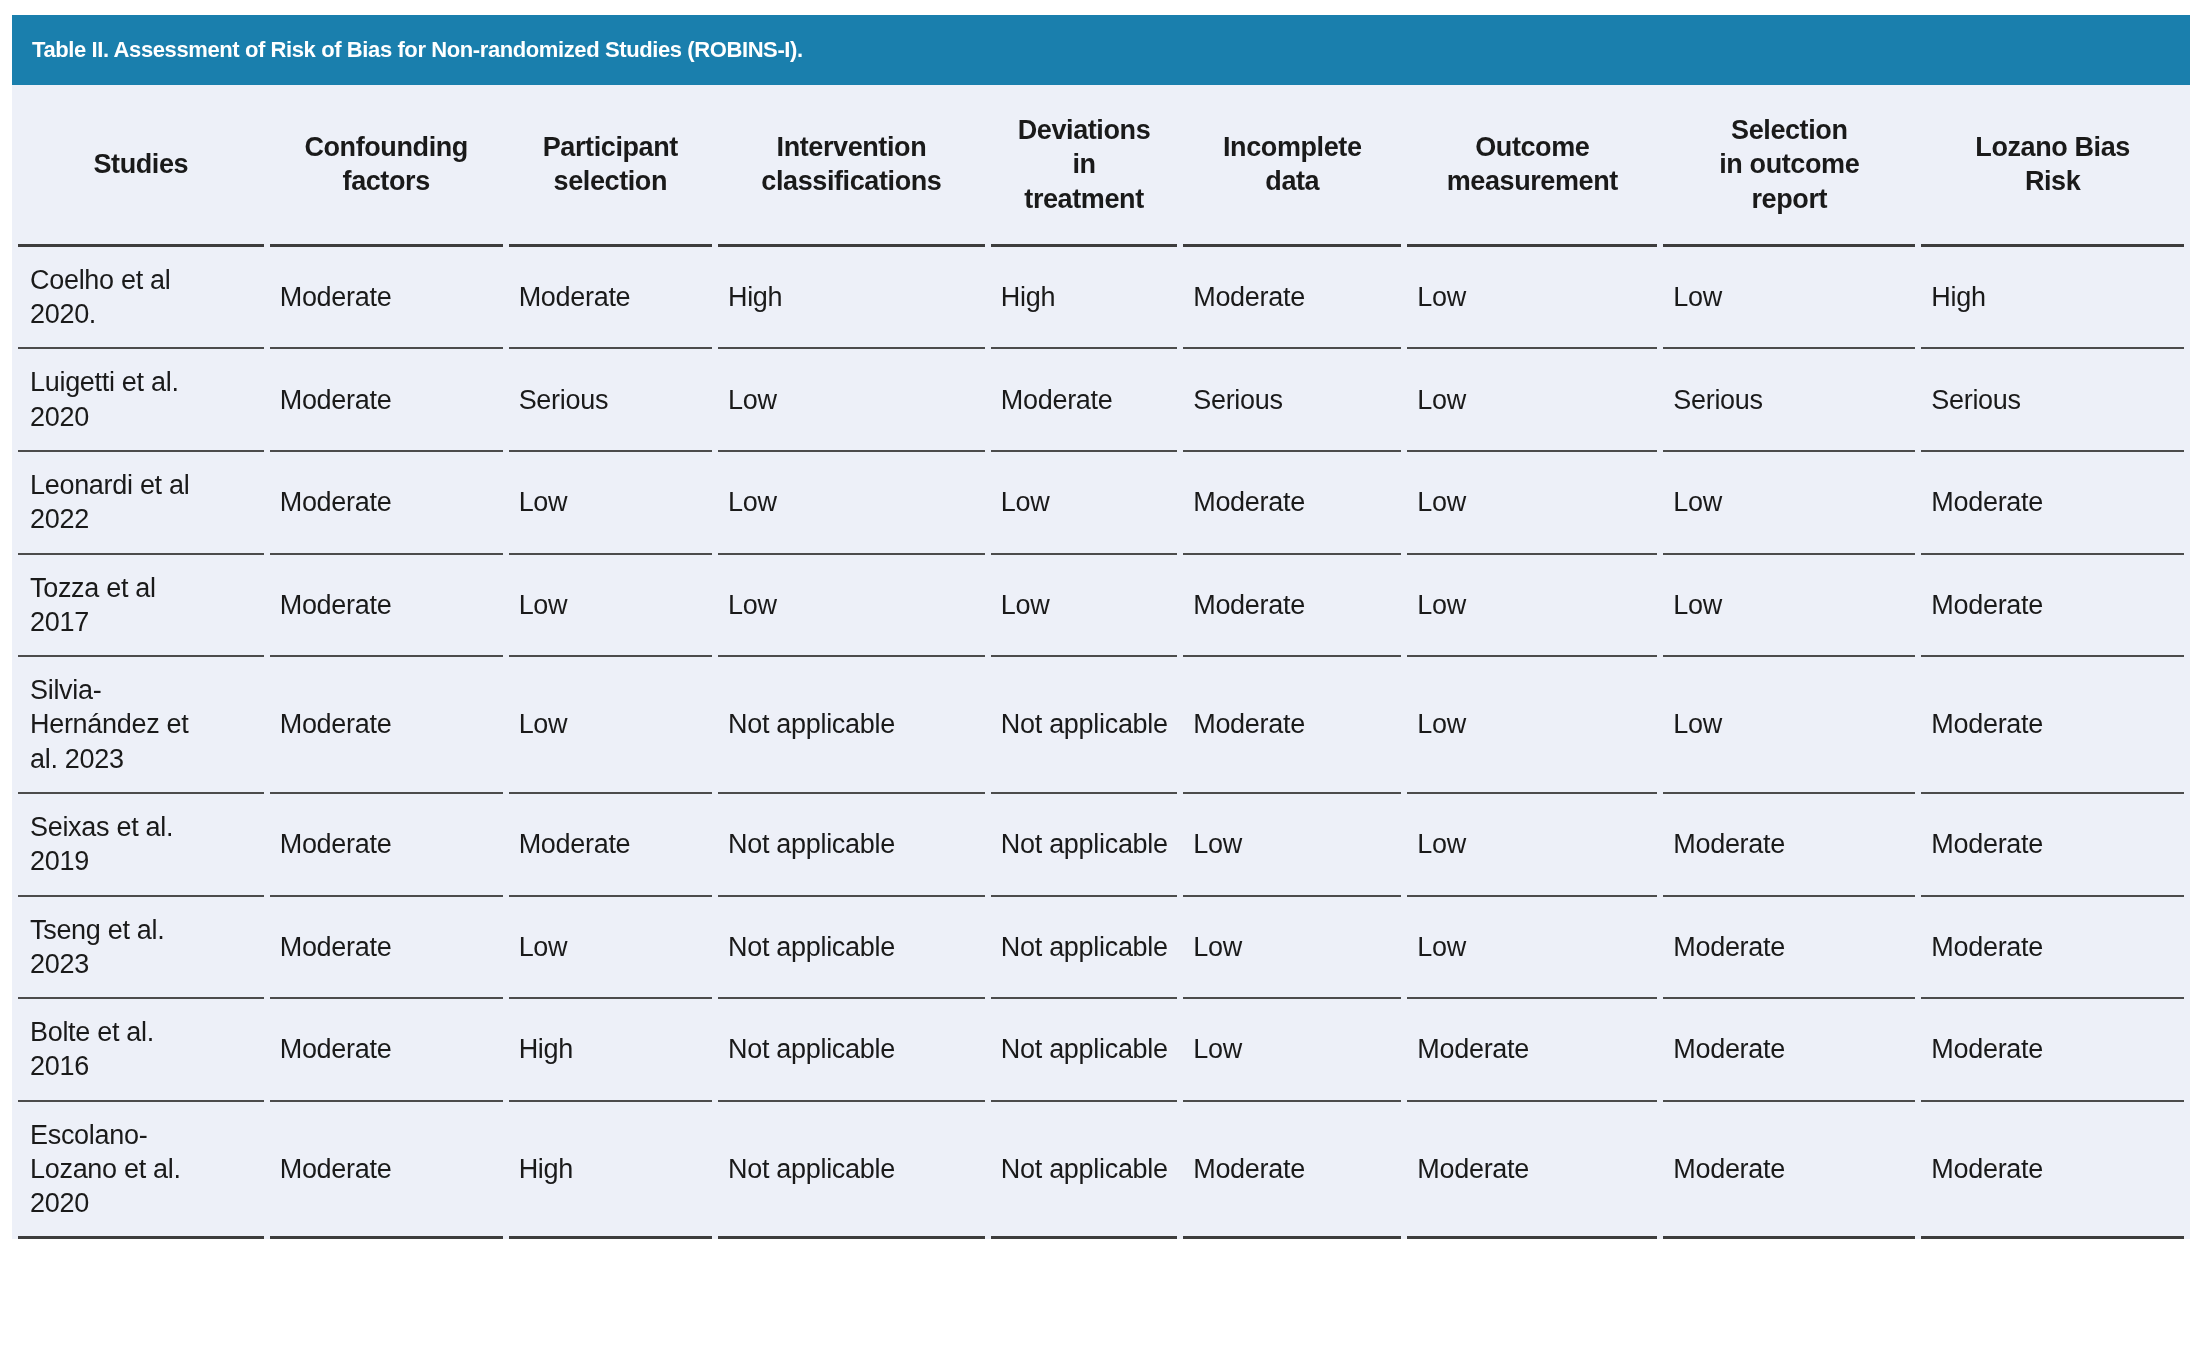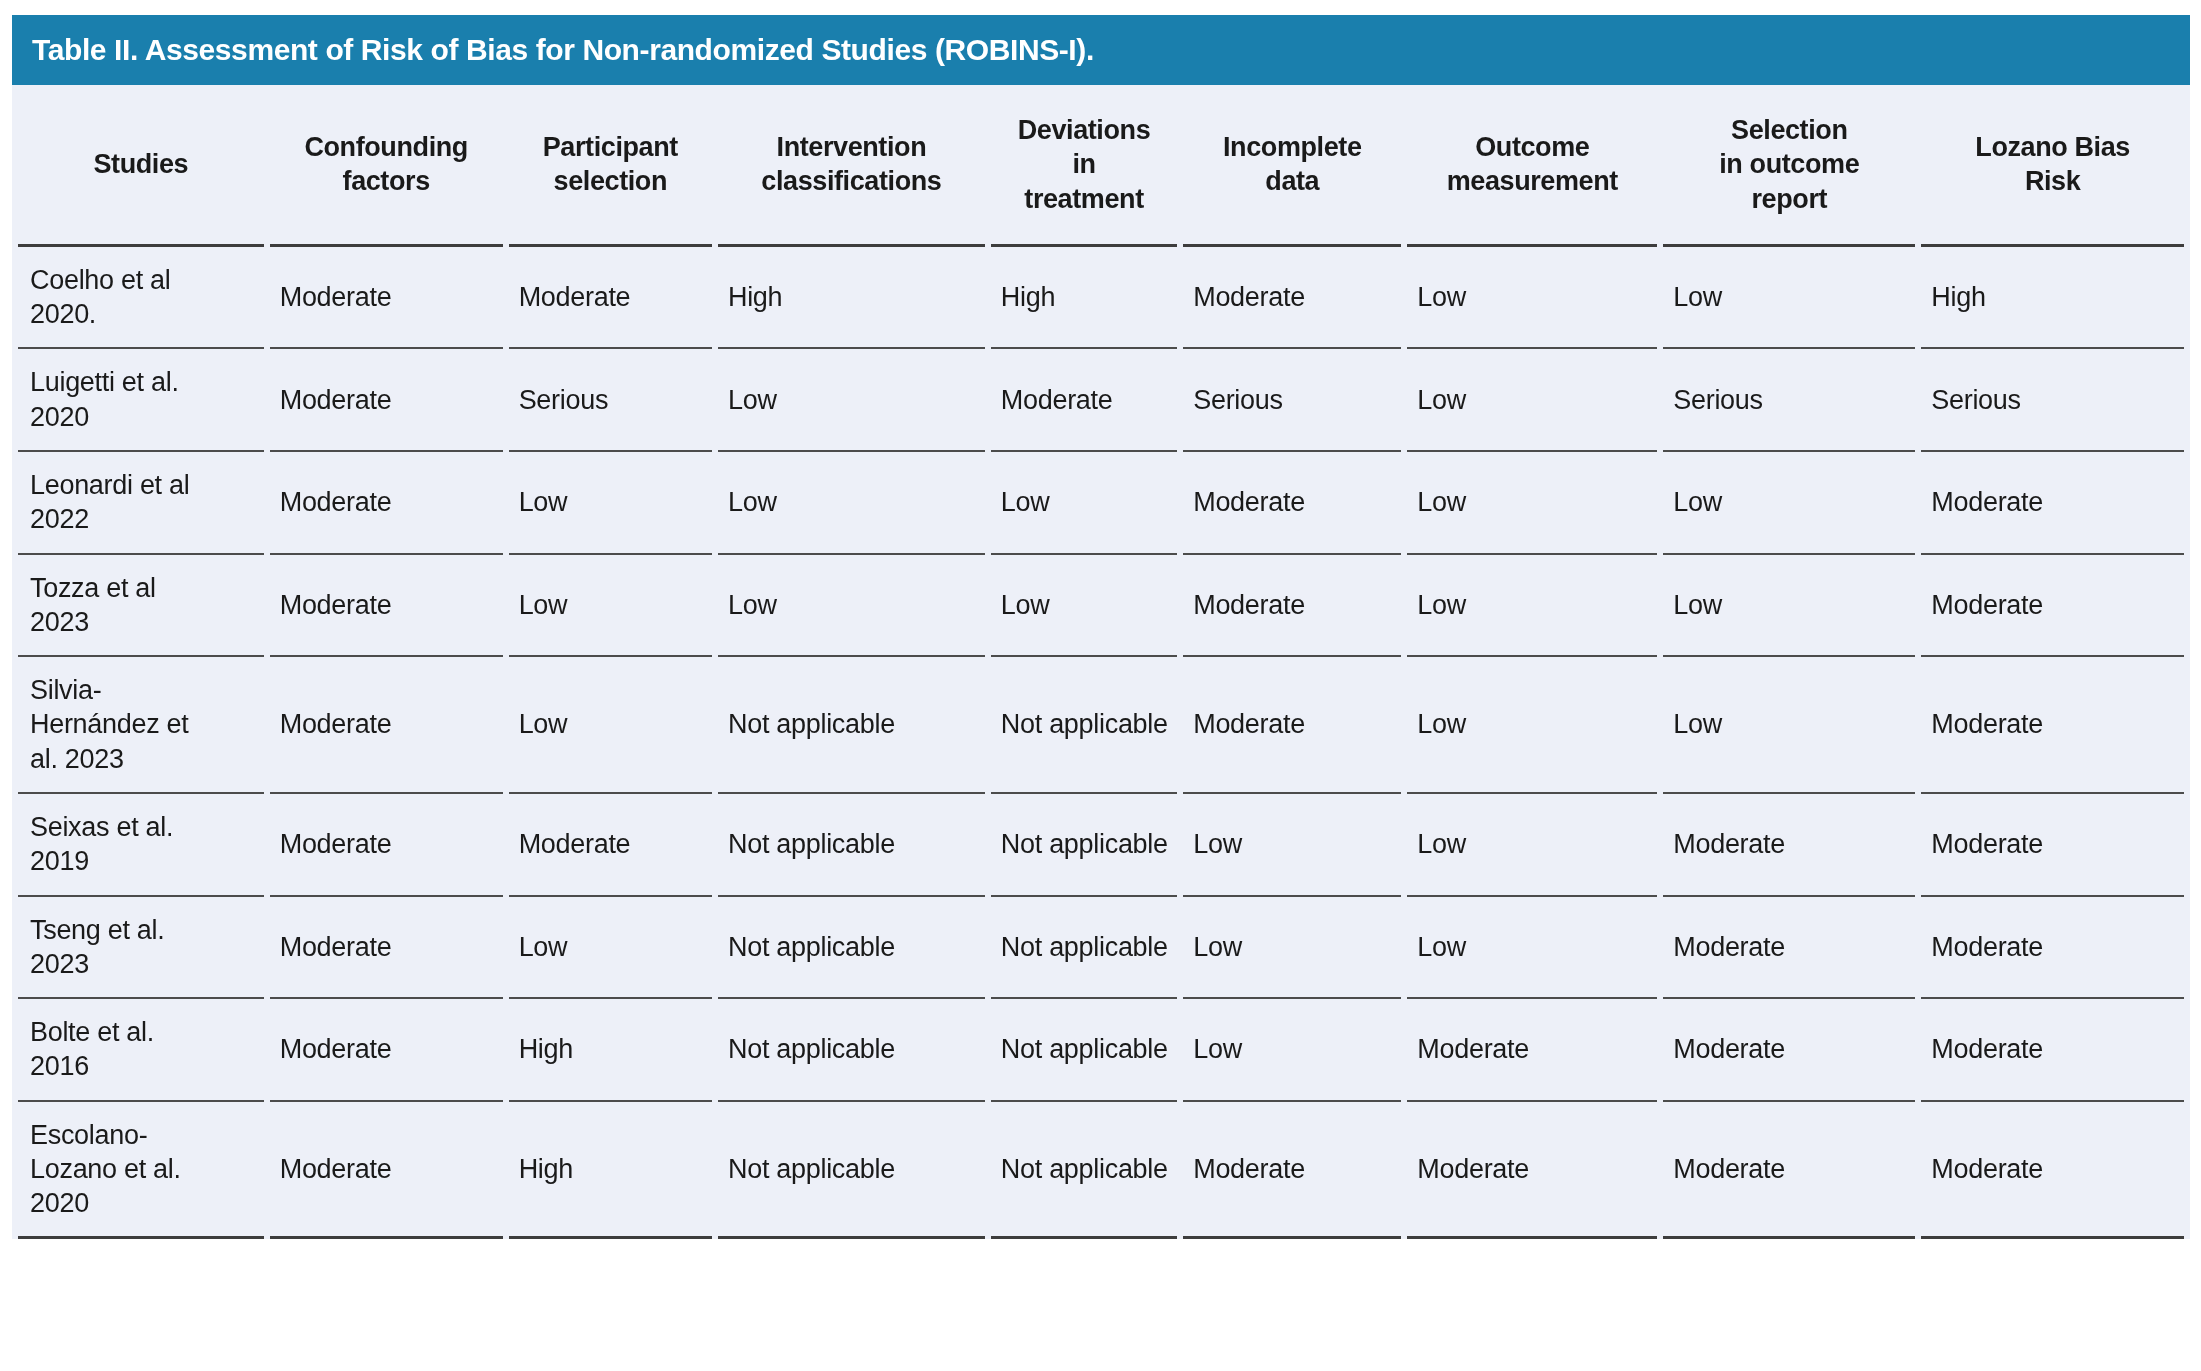--- a/index.html
+++ b/index.html
@@ -14,21 +14,21 @@
   .card {
     margin: 15px 11px 0 12px;
   }
   .title-bar {
     background: var(--header-bar, #1a7fad);
     color: var(--title-text, #ffffff);
     height: 70px;
     display: flex;
     align-items: center;
     padding-left: 20px;
-    font-size: 30px;
+    font-size: 22px;
     font-weight: bold;
     letter-spacing: -0.4px;
   }
   table.robins {
     width: 100%;
     table-layout: fixed;
     border-collapse: separate;
     border-spacing: 6px 0;
     background: var(--table-bg, #edf0f8);
     font-size: 27px;
@@ -129,21 +129,21 @@
           <td>Low</td>
           <td>Low</td>
           <td>Low</td>
           <td>Moderate</td>
           <td>Low</td>
           <td>Low</td>
           <td>Moderate</td>
         </tr>
         <tr>
           <td class="study">Tozza et al
-2023</td>
+2017</td>
           <td>Moderate</td>
           <td>Low</td>
           <td>Low</td>
           <td>Low</td>
           <td>Moderate</td>
           <td>Low</td>
           <td>Low</td>
           <td>Moderate</td>
         </tr>
         <tr>

